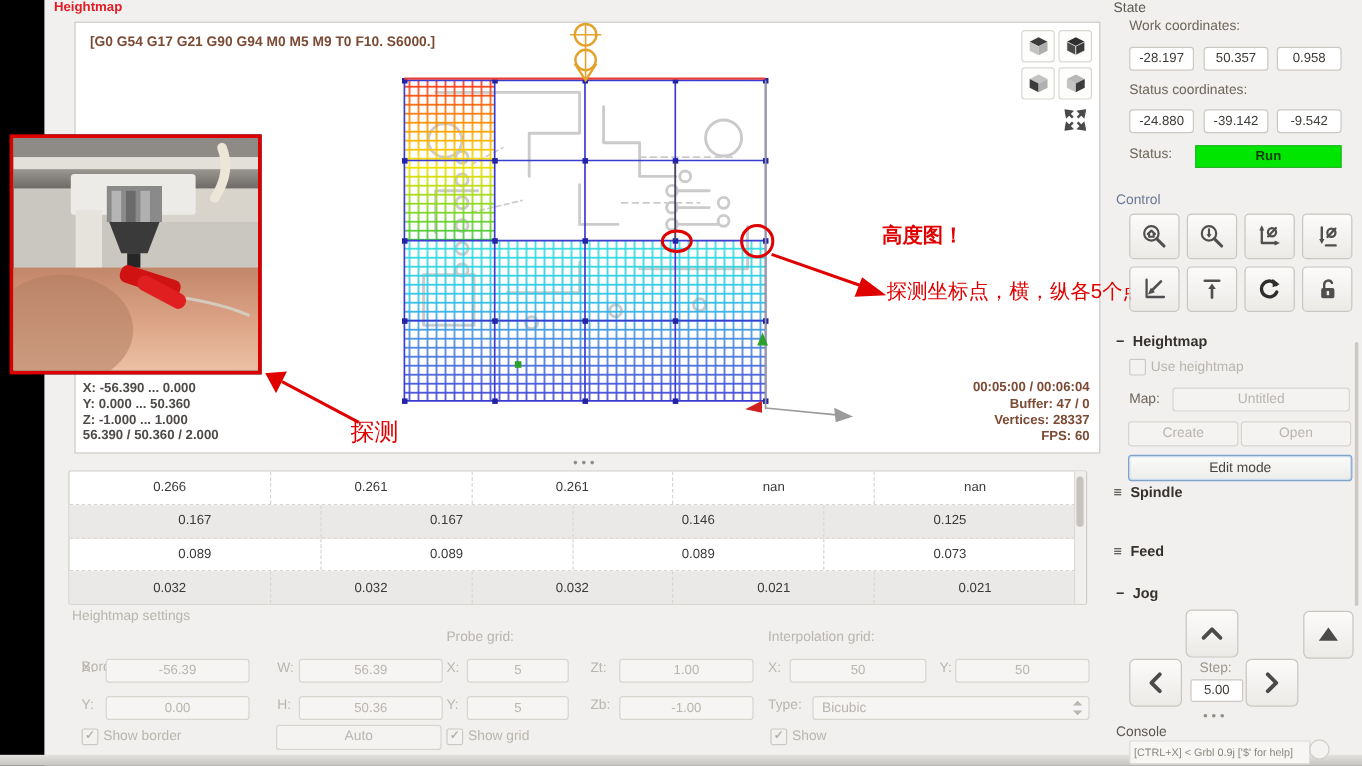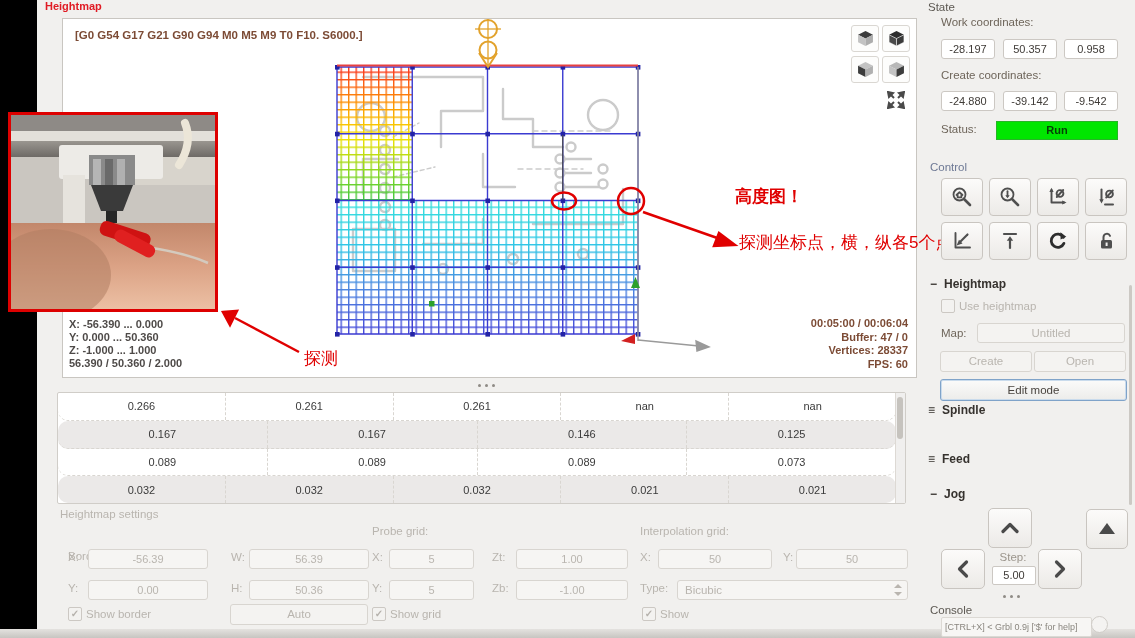--- a/index.html
+++ b/index.html
@@ -10,36 +10,36 @@
   .black-bar{left:0;top:0;width:37px;height:638px;background:#000;}
   .dock-title{left:45px;top:0;font-size:11px;font-weight:bold;color:#e01b24;}
   
   .viewport{left:62px;top:18px;width:853px;height:358px;background:#fff;border:1px solid #c9c6c1;}
   .gcode{left:12px;top:10px;font-size:11.5px;font-weight:bold;color:#7c4b35;white-space:nowrap;}
   .bounds{left:6px;bottom:7px;font-size:11px;font-weight:bold;color:#4e4a48;line-height:13px;white-space:pre;}
   .stats{right:8px;bottom:6px;font-size:11px;font-weight:bold;color:#7c4b35;line-height:13.5px;text-align:right;}
   .cn{color:#e00000;white-space:nowrap;}
   .cn-big{left:672px;top:166px;font-size:17px;font-weight:bold;}
   .cn-small{left:676px;top:212px;font-size:17px;}
-  .cn-probe{left:229px;top:328px;font-size:17px;margin-left:12px;}
+  .cn-probe{left:229px;top:328px;font-size:20px;}
   .cubebtns{right:7px;top:6px;width:58px;}
   .cubebtn{position:absolute;width:26px;height:25px;background:#fdfdfc;border:1px solid #dad7d2;border-radius:3px;
            display:flex;align-items:center;justify-content:center;}
   .fitbtn{position:absolute;width:24px;height:24px;display:flex;align-items:center;justify-content:center;}
   
   .cam{left:8px;top:112px;width:204px;height:194px;border:3px solid #dd0000;background:#111;overflow:hidden;}
   
   .dots{display:flex;gap:4px;}
   .dots i{width:3px;height:3px;border-radius:50%;background:#8f8b86;}
   .dots1{left:478px;top:384px;}
   .dots2{left:1003px;top:595px;}
   
   .hm-table{left:57px;top:392px;width:847px;height:110px;border:1px solid #d0cdc8;background:#fff;border-radius:2px;}
   .t-body{position:absolute;left:0;top:0;right:9px;bottom:0;display:flex;flex-direction:column;}
-  .t-row{flex:1;display:flex;border-bottom:1px dashed #d9d6d1;border-radius:10px;}
+  .t-row{flex:1;display:flex;border-bottom:1px dashed #d9d6d1;}
   .t-row:last-child{border-bottom:none;}
   .t-row:nth-child(even){background:#ebe9e8;}
   .t-cell{flex:1;border-right:1px dashed #d9d6d1;display:flex;align-items:center;justify-content:center;
           font-size:11px;color:#3a3a3a;}
   .t-cell:last-child{border-right:none;}
   .t-scroll{position:absolute;right:0;top:0;width:9px;bottom:0;background:#f0efee;border-left:1px solid #ddd9d4;}
   .t-thumb{position:absolute;left:1px;top:4px;width:6px;height:42px;background:#c6c3be;border-radius:3px;}
   
   .s-title{color:#b9b5af;font-size:11.5px;}
   .slbl{position:absolute;color:#b9b5af;font-size:11.5px;white-space:nowrap;}
@@ -379,21 +379,21 @@
   <div class="cb" style="left:642px;top:607px"><span>✓</span></div>
   <div class="slbl" style="left:660px;top:608px">Show</div>
 
   <div class="abs bottom-strip"></div>
 
   <div class="abs r-title" style="left:928px;top:1px">State</div>
   <div class="abs r-lbl" style="left:941px;top:16px">Work coordinates:</div>
   <div class="coord" style="left:941px;top:39px">-28.197</div>
   <div class="coord" style="left:1003px;top:39px">50.357</div>
   <div class="coord" style="left:1064px;top:39px">0.958</div>
-  <div class="abs r-lbl" style="left:941px;top:69px">Create coordinates:</div>
+  <div class="abs r-lbl" style="left:941px;top:69px">Status coordinates:</div>
   <div class="coord" style="left:941px;top:91px">-24.880</div>
   <div class="coord" style="left:1003px;top:91px">-39.142</div>
   <div class="coord" style="left:1064px;top:91px">-9.542</div>
   <div class="abs r-lbl" style="left:941px;top:123px">Status:</div>
   <div class="abs status-box">Run</div>
 
   <div class="abs r-title-blue" style="left:930px;top:161px">Control</div>
 
   <div class="ctl-btn" style="left:941px;top:178px">
     <svg width="22" height="22" viewBox="0 0 22 22" stroke="#4f4f4f" fill="none" stroke-width="1.8" stroke-linecap="round" stroke-linejoin="round">

